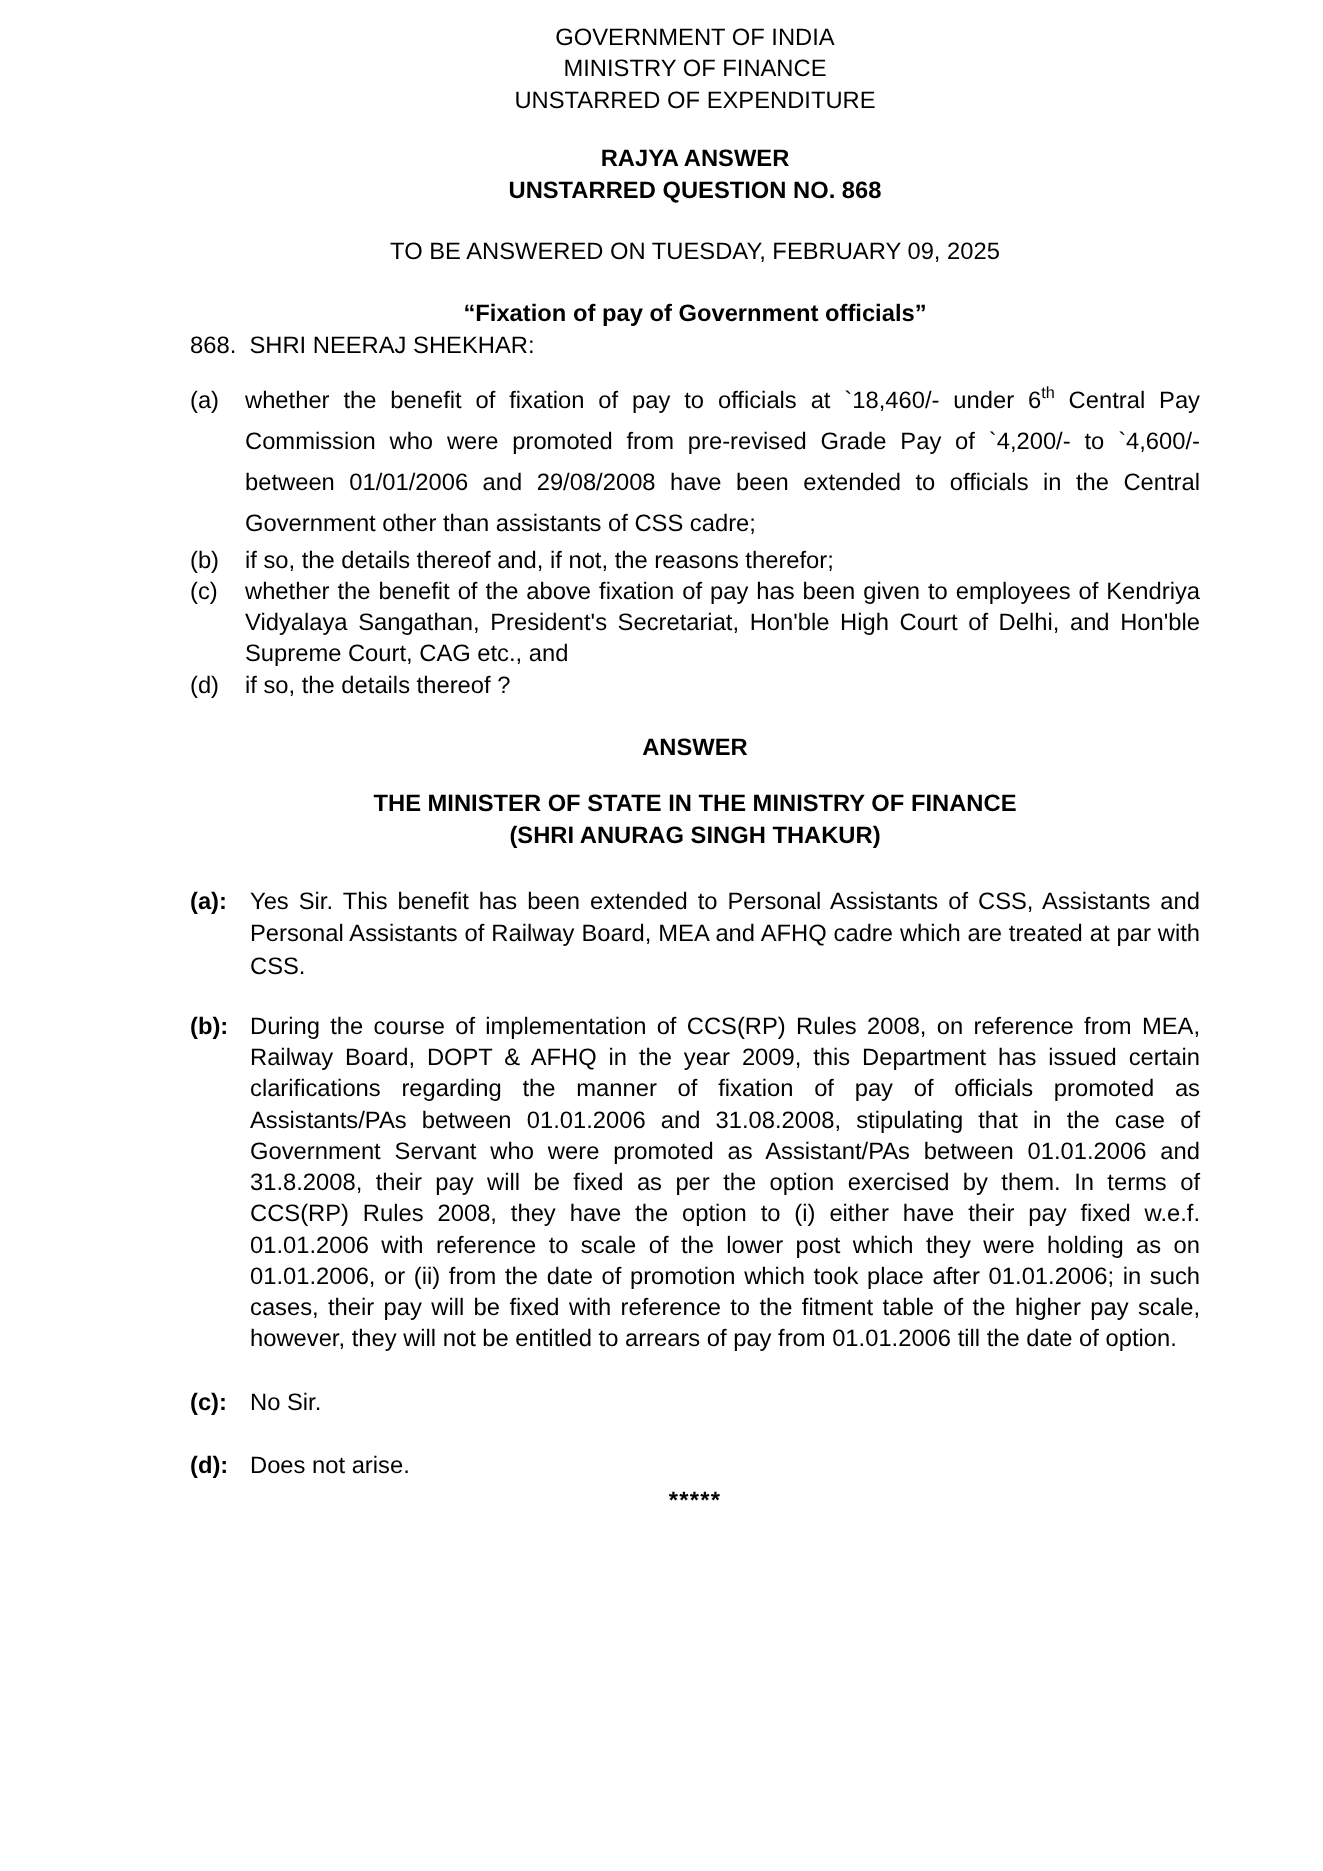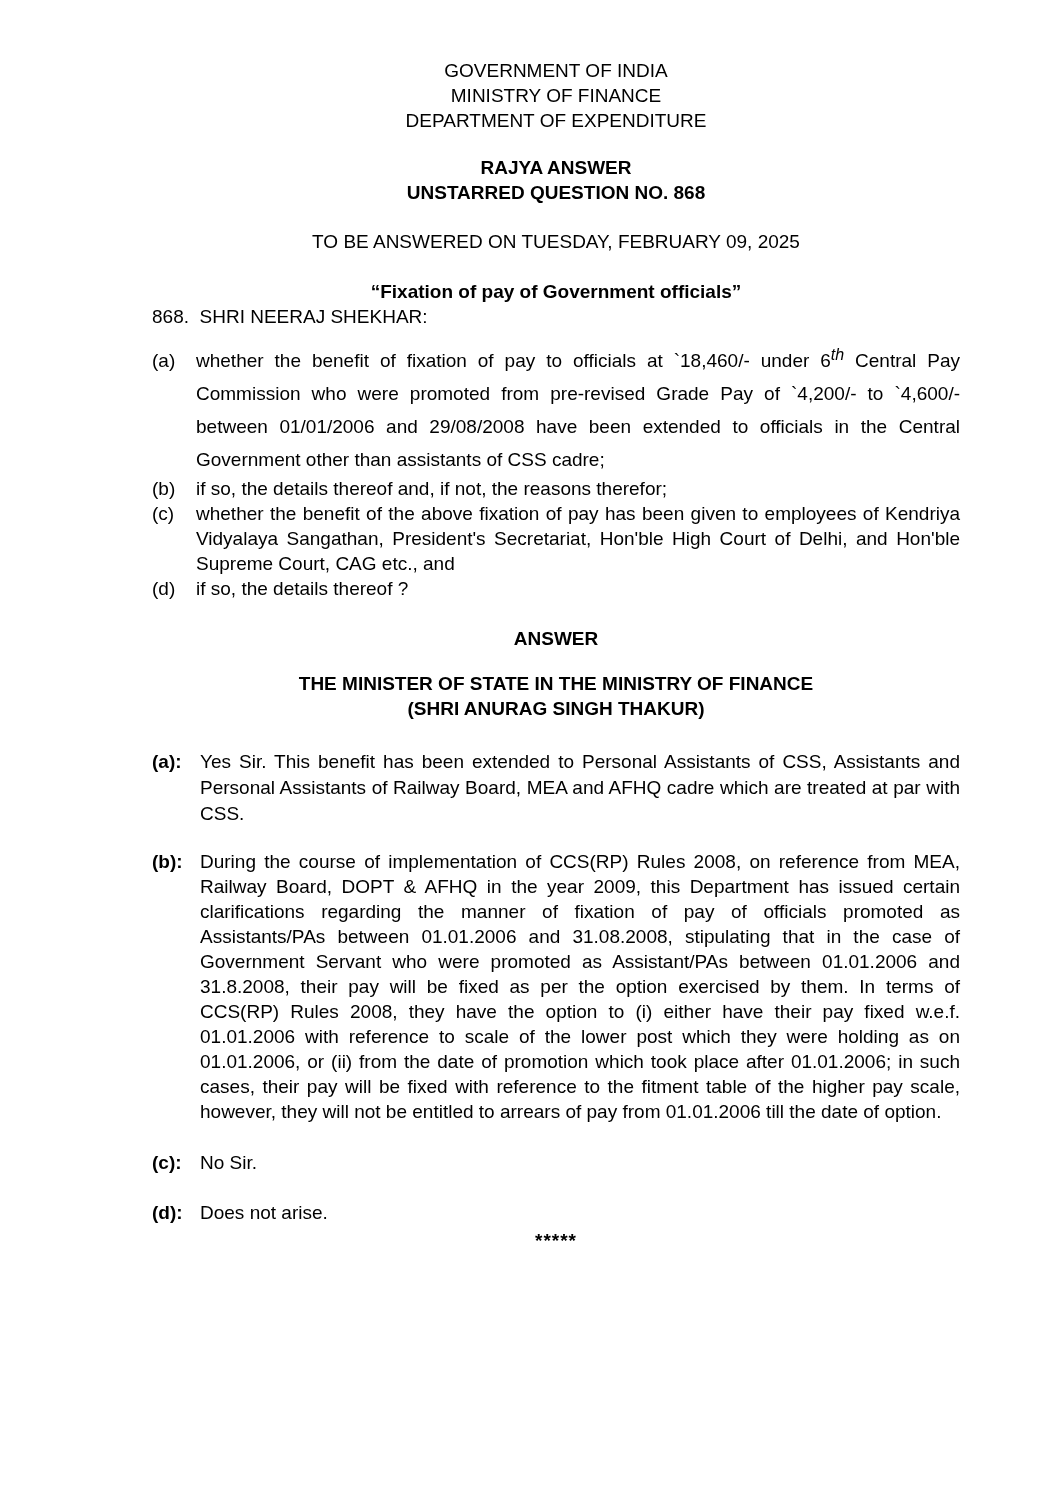--- a/index.html
+++ b/index.html
@@ -10,21 +10,21 @@
   .page {
     position: relative;
     width: 1058px;
     height: 1497px;
     background: #ffffff;
     color: #000000;
     font-family: "Liberation Sans", "DejaVu Sans", sans-serif;
     font-size: 19px;
     line-height: 25px;
     box-sizing: border-box;
-    padding: 58px 98px 0 152px;
+    padding: 18px 98px 0 152px;
     overflow: hidden;
   }
   .center { text-align: center; }
   .bold { font-weight: bold; }
   .block-header { margin-bottom: 22px; }
   .block-house { margin-bottom: 24px; }
   .block-date { margin-bottom: 25px; }
   .block-subject { }
   .member-heading {
     font-weight: normal;
@@ -43,24 +43,23 @@
     width: 44px;
   }
   .q-text {
     flex: 1 1 auto;
     text-align: justify;
   }
   .q-item-a .q-label,
   .q-item-a .q-text { line-height: 33px; }
 
   sup {
-    font-size: 16px;
+    font-size: 13px;
     line-height: 0;
     vertical-align: super;
-    font-style: italic;
   }
 
   .answer-heading { margin-bottom: 20px; }
   .minister-block { margin-bottom: 28px; }
 
   .ans-item {
     display: flex;
     align-items: flex-start;
     line-height: 26px;
   }
@@ -86,21 +85,21 @@
   }
 </style>
 </head>
 <body>
 
 <div class="page">
 
   <div class="center block-header">
     <div>GOVERNMENT OF INDIA</div>
     <div>MINISTRY OF FINANCE</div>
-    <div>DEPARTMENT OF EXPENDITURE</div>
+    <div>UNSTARRED OF EXPENDITURE</div>
   </div>
 
   <div class="center bold block-house">
     <div>RAJYA ANSWER</div>
     <div>UNSTARRED QUESTION NO. 868</div>
   </div>
 
   <div class="center block-date">
     <div>TO BE ANSWERED ON TUESDAY, FEBRUARY 09, 2025</div>
   </div>

